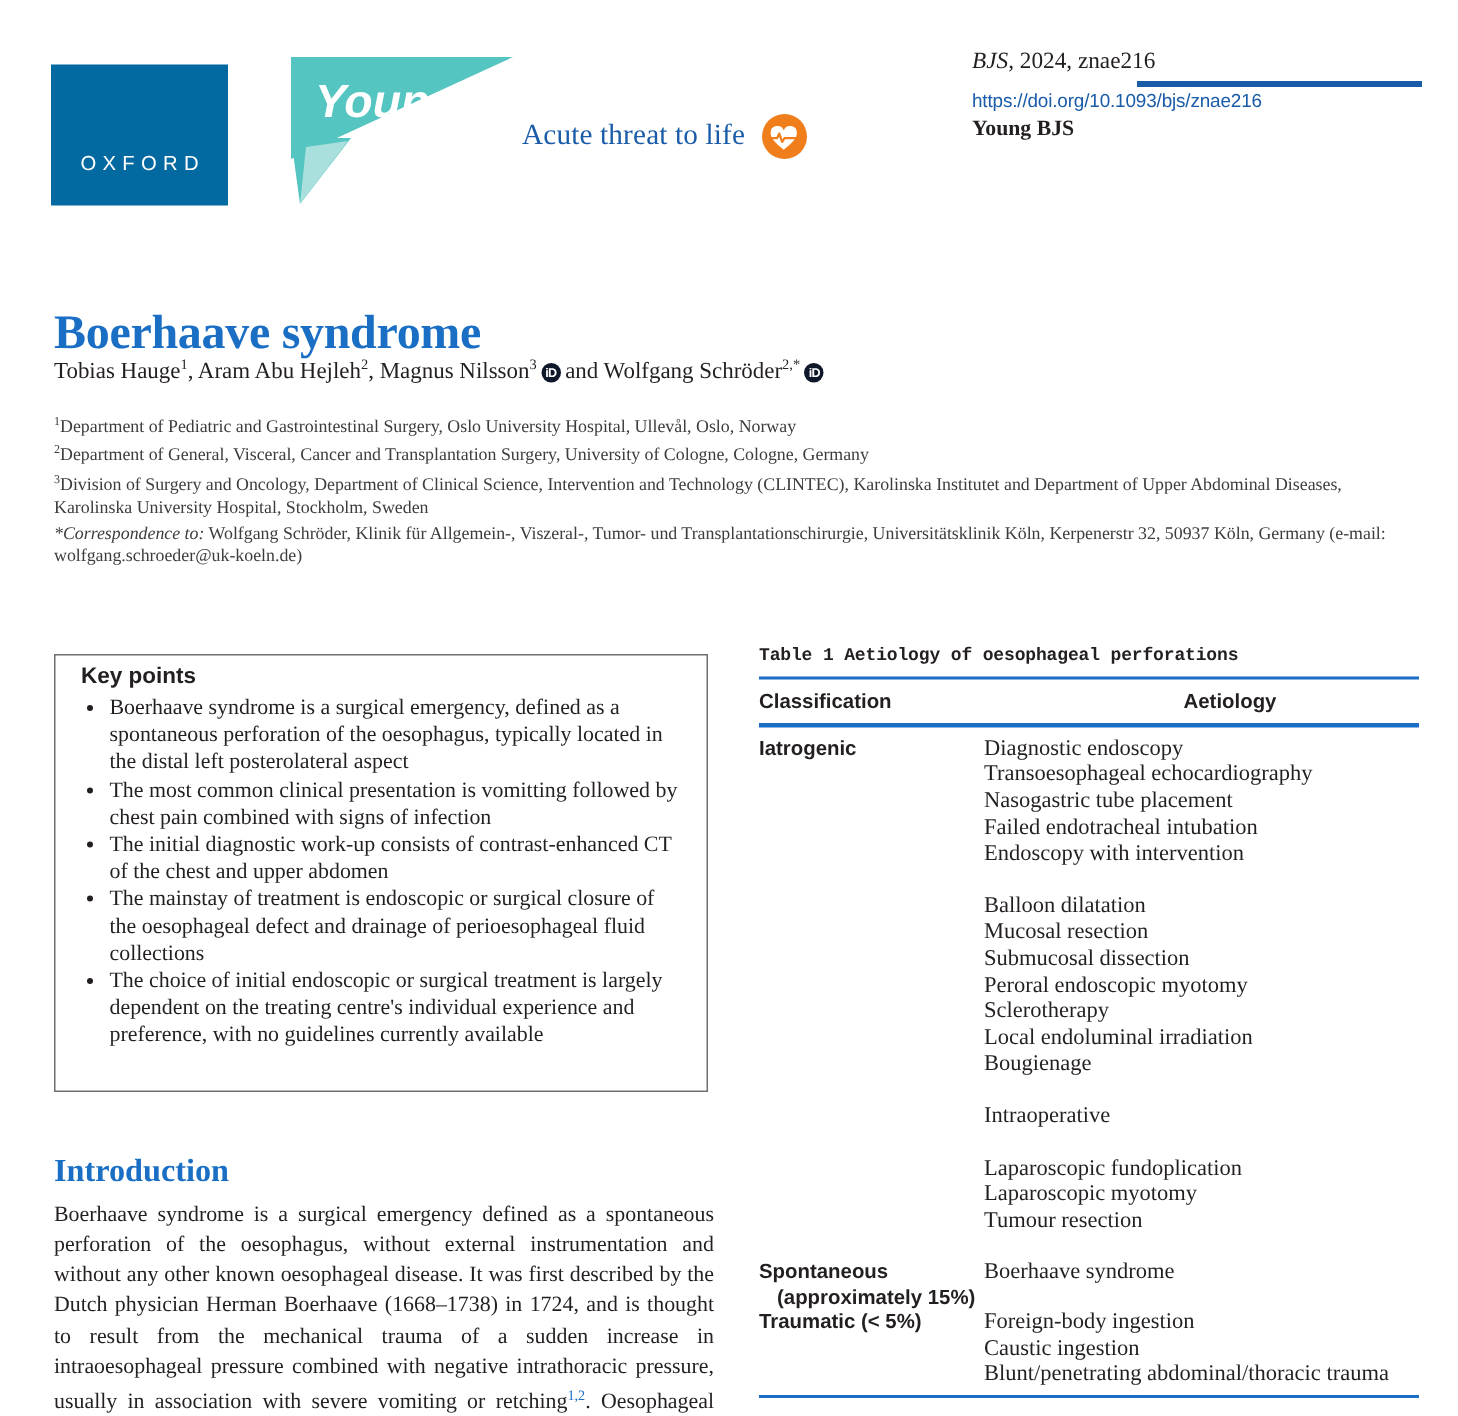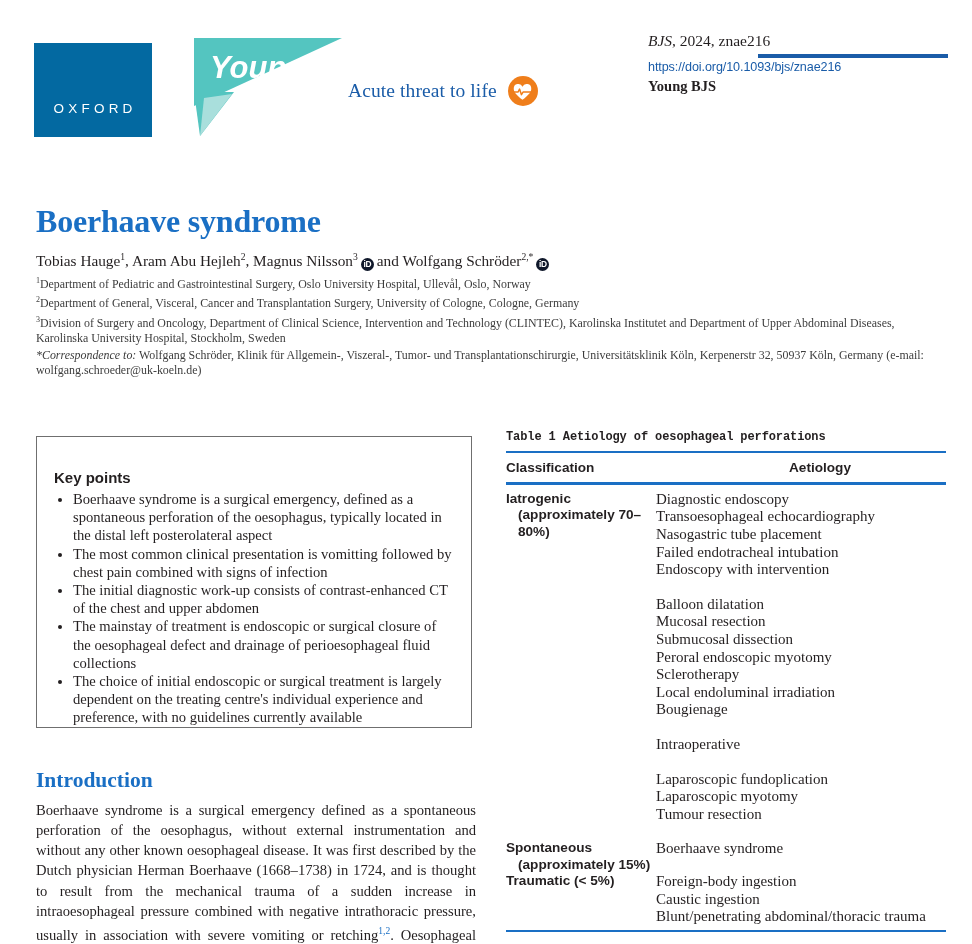--- a/index.html
+++ b/index.html
@@ -81,24 +81,24 @@
 
   
   .title{
     position:absolute;left:36px;top:182px;
     font-size:32px;
     font-weight:bold;
     color:#1a6fc4;
     letter-spacing:-.2px;
   }
   .authors{
-    position:absolute;left:36px;top:251px;
+    position:absolute;left:36px;top:238px;
     font-size:15.3px;
     color:#231f20;
-    display:flex;align-items:flex-end;
+    display:flex;align-items:center;
     white-space:nowrap;
   }
   .authors sup{font-size:9.6px;}
   .orcid{
     display:inline-block;
     width:13px;height:13px;border-radius:50%;
     background:#0f172a;
     color:#ffffff;
     font-family:"Liberation Sans", sans-serif;
     font-size:8.4px;font-weight:bold;
@@ -124,21 +124,21 @@
     color:#3c3c3c;
   }
   .corresp .cor-lead{font-style:italic;}
 
   
   .keybox{
     position:absolute;left:36px;top:436px;
     width:436px;height:292px;
     border:1px solid #6f6f6f;
     box-sizing:border-box;
-    padding:32px 16px 0 17px;
+    padding:5px 16px 0 17px;
   }
   .keybox h3{
     margin:0 0 4px 0;
     font-size:15px;
     font-weight:bold;
     font-family:"Liberation Sans", sans-serif;
     color:#231f20;
   }
   .keybox ul{
     margin:0;padding:0 0 0 19px;
@@ -303,21 +303,20 @@
     <div class="th-class">Classification</div>
     <div class="th-aet">Aetiology</div>
   </div>
   <div class="rule-mid"></div>
 
   <div class="tbl-body">
 
     <div class="trow">
       <div class="td-class">
         <span>Iatrogenic</span>
-        <span class="sub">(approximately 70–80%)</span>
       </div>
       <div class="td-aet">
         <div>Diagnostic endoscopy</div>
         <div>Transoesophageal echocardiography</div>
         <div>Nasogastric tube placement</div>
         <div>Failed endotracheal intubation</div>
         <div>Endoscopy with intervention</div>
         <div class="grp-gap"></div>
         <div>Balloon dilatation</div>
         <div>Mucosal resection</div>

